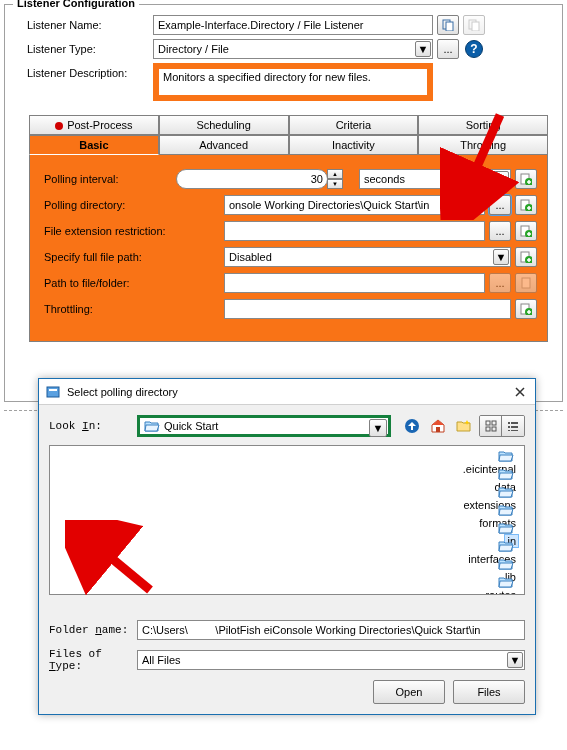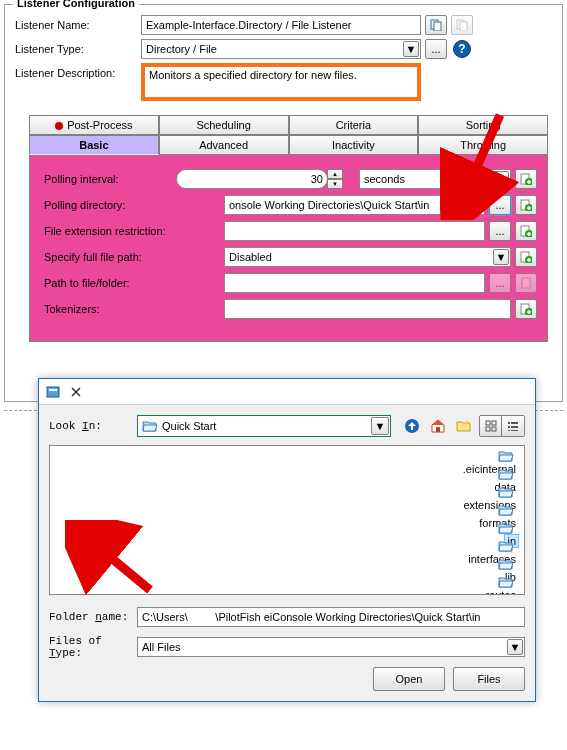--- a/index.html
+++ b/index.html
@@ -23,36 +23,36 @@
     top: -8px;
     left: 8px;
     background: #fff;
     padding: 0 4px;
     font-weight: bold;
     font-size: 11px;
   }
   .form-row {
     display: flex;
     align-items: center;
-    margin: 4px 4px;
+    margin: 4px 16px;
   }
   .form-row label {
     width: 126px;
   }
   .text-input {
     border: 1px solid #888;
     background: #fff;
     height: 20px;
     padding: 1px 4px;
     font-family: inherit;
     font-size: 11px;
     flex: 1;
   }
   .textarea {
-    border: 4px solid #f97316;
+    border: 6px solid #f97316;
     background: #fff;
     padding: 2px 4px;
     font-family: inherit;
     font-size: 11px;
     flex: 1;
     height: 38px;
     resize: none;
   }
   .select-wrap {
     position: relative;
@@ -114,36 +114,36 @@
     flex: 1;
     text-align: center;
     border: 1px solid #808080;
     background: linear-gradient(#fdfdfd,#e5e5e5);
     padding: 3px 1px;
     font-size: 11px;
     cursor: pointer;
   }
   .tab.active {
     font-weight: bold;
-    background: #c4b5fd;
+    background: #f97316;
     border-bottom-color: #fff;
   }
   .tab .bullet {
     display: inline-block;
     width: 8px; height: 8px;
     background: #d00000;
     border-radius: 50%;
     margin-right: 4px;
     vertical-align: middle;
   }
   .tab-panel {
     border: 1px solid #808080;
     border-top: none;
     padding: 8px 10px 16px 14px;
-    background: #ec4899;
+    background: #f97316;
   }
   .panel-row {
     display: flex;
     align-items: center;
     margin: 6px 0;
   }
   .panel-row > label {
     width: 180px;
   }
   .panel-row .inputs {
@@ -194,21 +194,21 @@
     width:18px;height:18px;
     display:flex;align-items:center;justify-content:center;
     cursor:pointer;
   }
   .dlg-body { padding: 10px; }
   .dlg-row { display:flex;align-items:center;margin-bottom:8px;}
   .dlg-row label { width:80px; text-decoration: underline; font-family: Liberation Mono, monospace; }
   .dlg-row label.nou { text-decoration: none; width:88px;}
   .lookin-wrap { flex:1; display:flex; align-items:center; position:relative;}
   .lookin-select {
-    flex:1; height:22px; border:1px solid #15803d; background:#fff;
+    flex:1; height:22px; border:3px solid #15803d; background:#fff;
     display:flex;align-items:center;padding:0 4px;position:relative;
   }
   .lookin-select .caret2 {
     position:absolute; right:1px; top:1px; width:18px; height:18px;
     border:1px solid #808080; background:linear-gradient(#fdfdfd,#e1e1e1);
     display:flex;align-items:center;justify-content:center;
     border-radius:2px;
   }
   .nav-icons { display:flex; gap:4px; margin-left:10px;}
   .nav-icons .nbtn {
@@ -399,21 +399,21 @@
           <span class="icon-btn disabled">...</span>
           <span class="icon-btn disabled">
             <svg width="12" height="12">
                 <rect x="2" y="1" width="8" height="10" fill="#fff" stroke="#aaa"></rect>
               </svg>
           </span>
         </div>
       </div>
 
       <div class="panel-row">
-        <label>Tokenizers:</label>
+        <label>Throttling:</label>
         <div class="inputs">
           <input class="text-input" value="" style="">
           <span class="icon-btn">
             <svg width="12" height="12">
                 <rect x="1" y="1" width="8" height="10" fill="#fff" stroke="#888"></rect>
                 <circle cx="9" cy="9" r="4" fill="#28a428"></circle>
                 <path d="M9 7v4M7 9h4" stroke="#fff" stroke-width="1.5"></path>
               </svg>
           </span>
         </div>
@@ -425,20 +425,21 @@
 <div class="dash-bottom"></div>
 
 <div class="dialog">
   <div class="dlg-title">
     <span class="appicon">
       <svg width="14" height="14">
           <rect x="1" y="2" width="12" height="10" fill="#5aa0e0" stroke="#1a5a9a"></rect>
           <rect x="3" y="4" width="8" height="2" fill="#fff"></rect>
         </svg>
     </span>
+    <span class="ttxt">Select polling directory</span>
     <span class="dlg-close">
       <svg width="12" height="12">
           <path d="M2 2L10 10M10 2L2 10" stroke="#333" stroke-width="1.5"></path>
         </svg>
     </span>
   </div>
   <div class="dlg-body">
     <div class="dlg-row">
       <label class="nou"><span style="text-decoration:none">Look </span><span style="text-decoration:underline" title="Look In:">I</span><span>n:</span></label>
       <div class="lookin-wrap">
@@ -562,21 +563,21 @@
           <span class="ficon">
             <svg width="16" height="13">
               <path d="M1 2h5l1 1h7v8H1z" fill="#bde3ff" stroke="#3a80c0"></path>
               <path d="M2 5h13l-2 6H1z" fill="#e8f4ff" stroke="#3a80c0"></path>
             </svg>
           </span>
           <span class="fname">routes</span>
         </div>
       </div>
 
-    <div class="dlg-row" style="margin-top:12px">
+    <div class="dlg-row" style="margin-top:25px">
       <label class="nou">Folder <span style="text-decoration:underline">n</span>ame:</label>
       <input class="text-input" style="flex: 1 1 0%;" value="C:\Users\         \PilotFish eiConsole Working Directories\Quick Start\in">
     </div>
     <div class="dlg-row">
       <label class="nou">Files of <span style="text-decoration:underline">T</span>ype:</label>
       <div class="select-wrap" style="flex:1">
         <input class="text-input" readonly="" value="All Files" style="">
         <span class="caret">▼</span>
       </div>
     </div>

